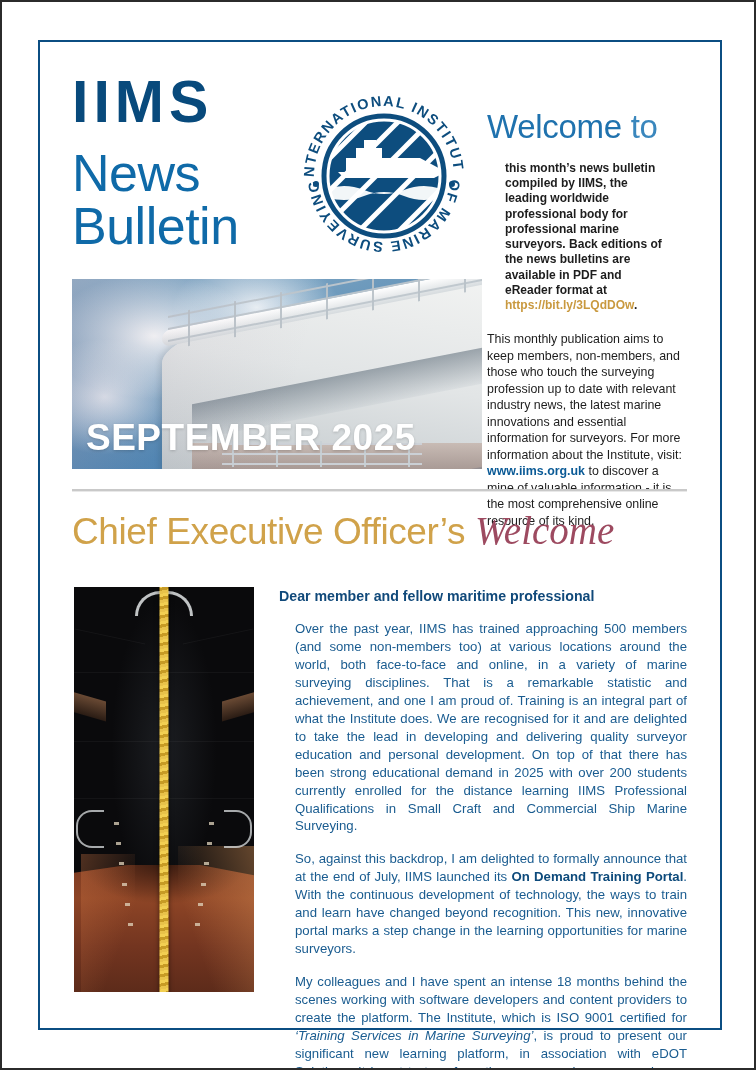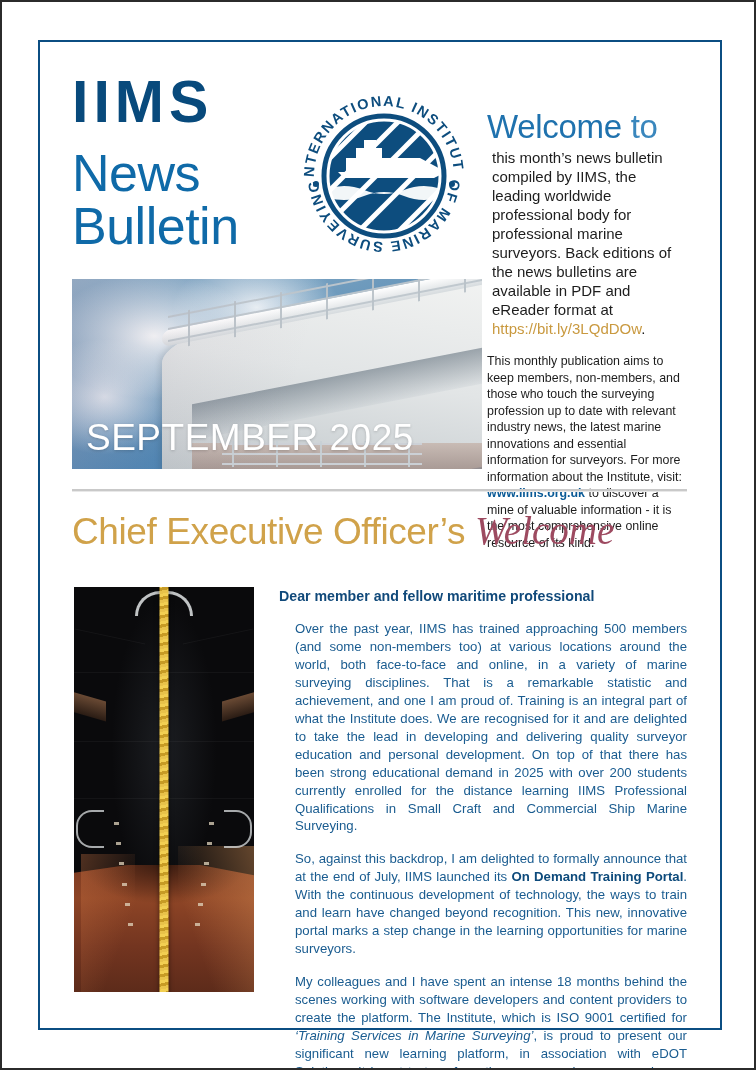--- a/index.html
+++ b/index.html
@@ -90,25 +90,25 @@
     font-size: 33px;
     color: #1f72ae;
     line-height: 1;
     margin: 0 0 5px 0;
     font-weight: normal;
     letter-spacing: -0.3px;
   }
   .welcome-title .thin { color: #3a87bd; }
   .welcome-lede {
     font-family: "Liberation Sans", sans-serif;
-    font-weight: normal;
-    font-size: 15px;
+    font-weight: bold;
+    font-size: 12px;
     line-height: 1.27;
     color: #1d1d1d;
-    margin: 5px;
+    margin: 18px;
   }
   .welcome-lede .gold {
     color: #c9993f;
   }
   .welcome-body {
     font-family: "Liberation Sans", sans-serif;
     font-size: 12.4px;
     line-height: 1.33;
     color: #1d1d1d;
     margin: 15px 0 0 0;
@@ -232,21 +232,21 @@
     background: linear-gradient(105deg, rgba(160,130,150,0.22) 0%, rgba(160,130,150,0.06) 28%, rgba(0,0,0,0) 55%);
   }
   .cover-month {
     position: absolute;
     left: 14px;
     bottom: 10px;
     font-family: "Liberation Sans", sans-serif;
     font-size: 37px;
     color: #ffffff;
     letter-spacing: 0.5px;
-    font-weight: normal;
+    font-weight: bold;
     text-shadow: 0 1px 3px rgba(0,0,0,0.18);
   }
 
   
   .divider {
     position: absolute;
     left: 70px;
     top: 487px;
     width: 615px;
     height: 3px;

